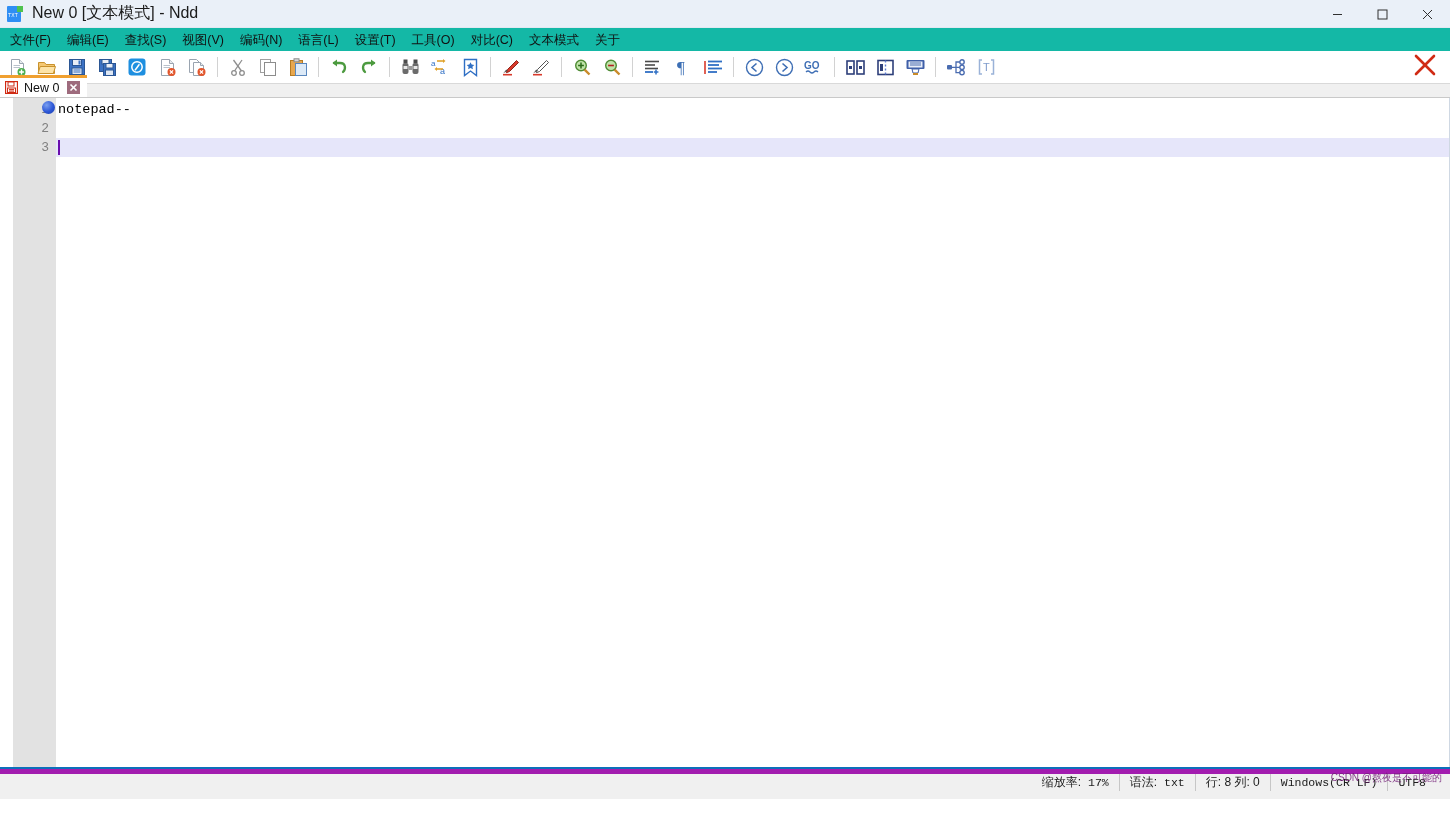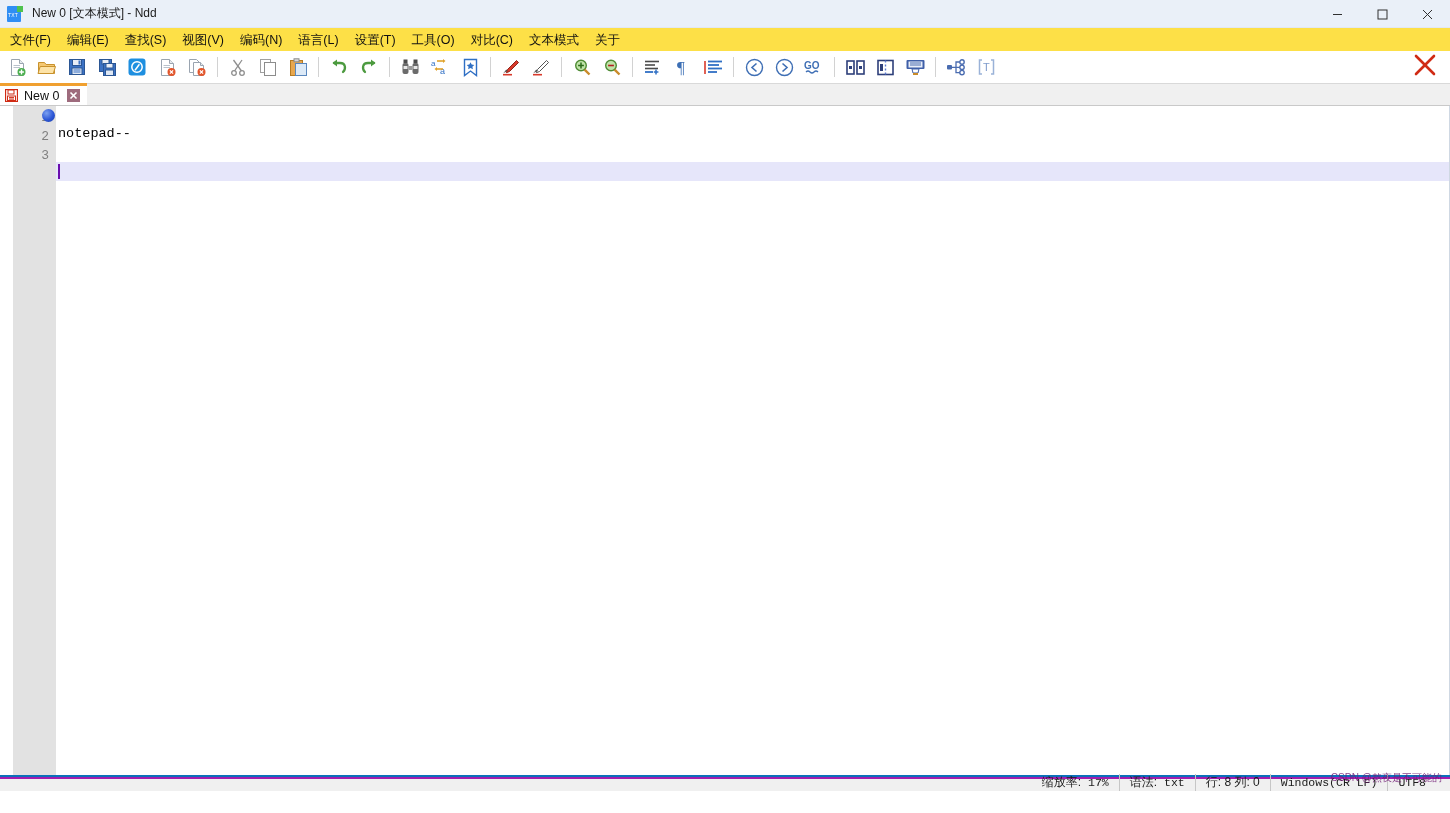--- a/index.html
+++ b/index.html
@@ -36,39 +36,39 @@
     position: absolute; right: 0; top: 0;
     width: 6px; height: 6px;
     background: #4fc24f;
   }
   .title-icon .txt {
     position: absolute; left: 1px; top: 6px;
     font-size: 5px; color: #fff; letter-spacing: .2px;
     font-family: "Liberation Sans", sans-serif;
   }
   .title-text {
-    font-size: 12px;
+    font-size: 16px;
     color: #1b1b1b;
     white-space: nowrap;
   }
   .win-controls {
     position: absolute; right: 0; top: 0;
     height: 28px; display: flex;
   }
   .win-btn {
     width: 45px; height: 28px;
     display: flex; align-items: center; justify-content: center;
     color: #303030;
   }
   .win-btn svg { display: block; }
 
   
   .menubar {
     height: 23px;
-    background: #fde047;
+    background: #14b8a6;
     display: flex;
     align-items: center;
     padding-left: 2px;
   }
   .menu-item {
     font-size: 12.5px;
     color: #111111;
     padding: 2px 8px;
     white-space: nowrap;
     line-height: 16px;
@@ -97,21 +97,21 @@
     flex: 0 0 auto;
   }
   .tb-close {
     position: absolute;
     right: 12px; top: 50%;
     transform: translateY(-50%);
   }
 
   
   .tabbar {
-    height: 22px;
+    height: 14px;
     background: #f0f0f0;
     display: flex;
     align-items: flex-end;
     border-bottom: 1px solid #c9c9c9;
   }
   .tab {
     height: 22px;
     background: #ffffff;
     display: flex;
     align-items: center;
@@ -156,21 +156,21 @@
     font-family: "Liberation Mono", monospace;
     font-size: 13px;
     color: #808080;
     line-height: 19px;
     user-select: none;
   }
   .code-area {
     flex: 1 1 auto;
     position: relative;
     background: #ffffff;
-    padding-top: 18px;
+    padding-top: 2px;
     font-family: "Liberation Mono", monospace;
     font-size: 13.5px;
     color: #000000;
     line-height: 19px;
     overflow: hidden;
     border-right: 1px solid #cfd8e3;
   }
   .code-line {
     height: 19px;
     padding-left: 2px;
@@ -196,26 +196,26 @@
   }
 
   
   .blue-divider {
     height: 2px;
     background: #0c6fba;
   }
 
   
   .statusbar {
-    height: 14px;
+    height: 30px;
     background: #f0f0f0;
     display: flex;
-    align-items: flex-end;
-    position: relative;
-    border-top: 2px solid #a21caf;
+    align-items: flex-start;
+    position: relative;
+    border-top: 5px solid #a21caf;
   }
   .status-spacer { flex: 1 1 auto; }
   .status-cell {
     font-family: "Liberation Mono", monospace;
     font-size: 11.5px;
     color: #1b1b1b;
     padding: 0 10px;
     white-space: nowrap;
     display: flex;
     align-items: center;

